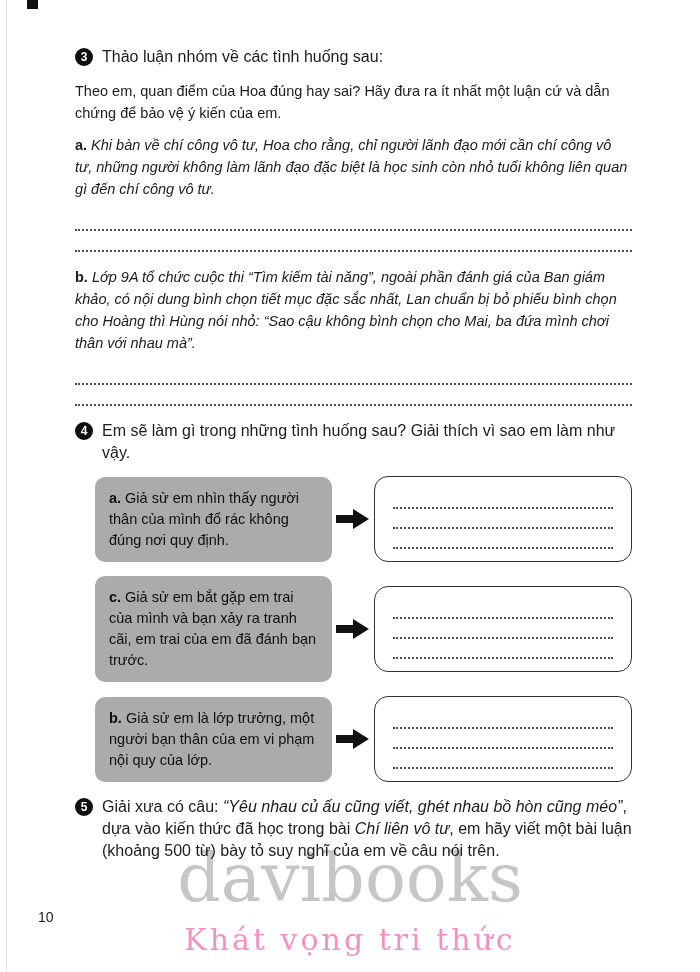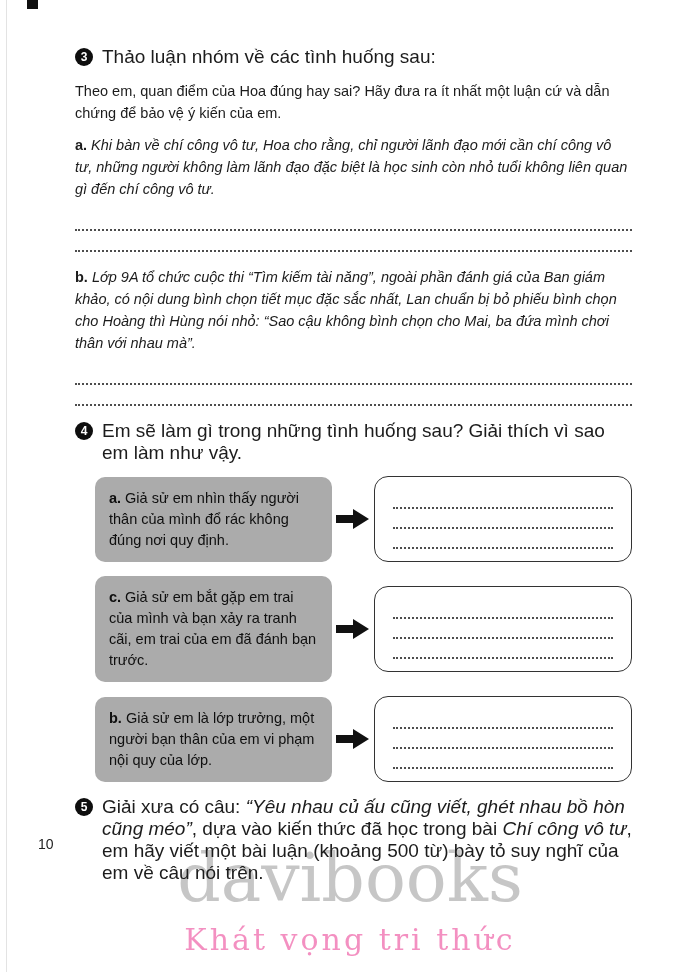--- a/index.html
+++ b/index.html
@@ -15,21 +15,21 @@
   .corner-mark { position:absolute; left:27px; top:0; width:11px; height:9px; background:#101010; }
 
   .content { position:absolute; top:46px; left:75px; width:557px; font-size:14.5px; line-height:22px; z-index:2; }
 
   .qheader { display:flex; align-items:flex-start; gap:9px; margin-bottom:12px; }
   .qnum {
     flex:0 0 auto; width:18px; height:18px; border-radius:50%;
     background:#0e0e0e; color:#fff; font-weight:bold; font-size:12px;
     display:flex; align-items:center; justify-content:center; margin-top:2px;
   }
-  .qtitle { font-size:19px; line-height:22px; }
+  .qtitle { font-size:16px; line-height:22px; }
 
   p.para { margin-bottom:10px; }
   .blabel { font-weight:bold; margin-right:4px; }
   .italic { font-style:italic; }
 
   .dotlines { margin-bottom:14px; }
   .dotline { border-bottom:2px dotted #4d4d4d; height:21px; }
 
   .sit-row { display:flex; align-items:center; margin:0 0 14px 20px; }
   .graybox {
@@ -38,21 +38,21 @@
   }
   .arrow-cell { width:42px; flex:0 0 auto; display:flex; justify-content:center; align-items:center; }
   .whitebox {
     width:258px; border:1.5px solid #333; border-radius:14px;
     padding:12px 18px; background:#fff;
   }
   .whitebox .dotline { height:20px; }
 
   .q5 { margin-top:4px; }
 
-  .page-number { position:absolute; left:38px; top:836px; font-size:14px; color:#222; z-index:2; }
+  .page-number { position:absolute; left:38px; top:909px; font-size:14px; color:#222; z-index:2; }
 
   .watermark {
     position:absolute; left:0; right:0; top:843px; text-align:center;
     font-family:"DejaVu Serif","Liberation Serif",serif;
     font-size:68px; color:#8f8f8f; opacity:0.5; z-index:1; line-height:70px;
   }
   .watermark-sub {
     position:absolute; left:0; right:0; top:922px; text-align:center;
     font-family:"DejaVu Serif","Liberation Serif",serif;
     font-size:30px; letter-spacing:3px; color:#ec4899; opacity:0.6; z-index:1;
@@ -141,21 +141,21 @@
         <div class="dotline"></div>
         <div class="dotline"></div>
         <div class="dotline"></div>
       </div>
     </div>
   </div>
 
   <div class="q5">
     <div class="qheader">
       <span class="qnum">5</span>
-      <span class="qtitle"><span>Giải xưa có câu: </span><span class="italic">“Yêu nhau củ ấu cũng viết, ghét nhau bồ hòn cũng méo”</span><span>, dựa vào kiến thức đã học trong bài </span><span class="italic">Chí công vô tư</span><span>, em hãy viết một bài luận (khoảng 500 từ) bày tỏ suy nghĩ của em về câu nói trên.</span></span>
+      <span class="qtitle"><span>Giải xưa có câu: </span><span class="italic">“Yêu nhau củ ấu cũng viết, ghét nhau bồ hòn cũng méo”</span><span>, dựa vào kiến thức đã học trong bài </span><span class="italic">Chí liên vô tư</span><span>, em hãy viết một bài luận (khoảng 500 từ) bày tỏ suy nghĩ của em về câu nói trên.</span></span>
     </div>
   </div>
 
 </div>
 
 <div class="watermark">davibooks</div>
 <div class="watermark-sub">Khát vọng tri thức</div>
 <div class="page-number">10</div>
 
 </body></html>

